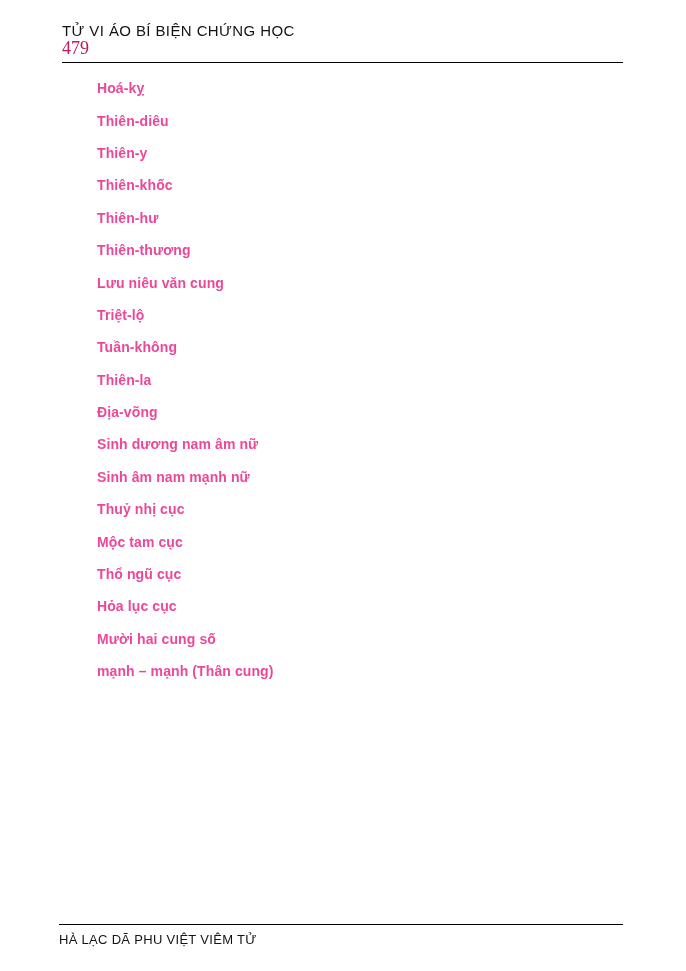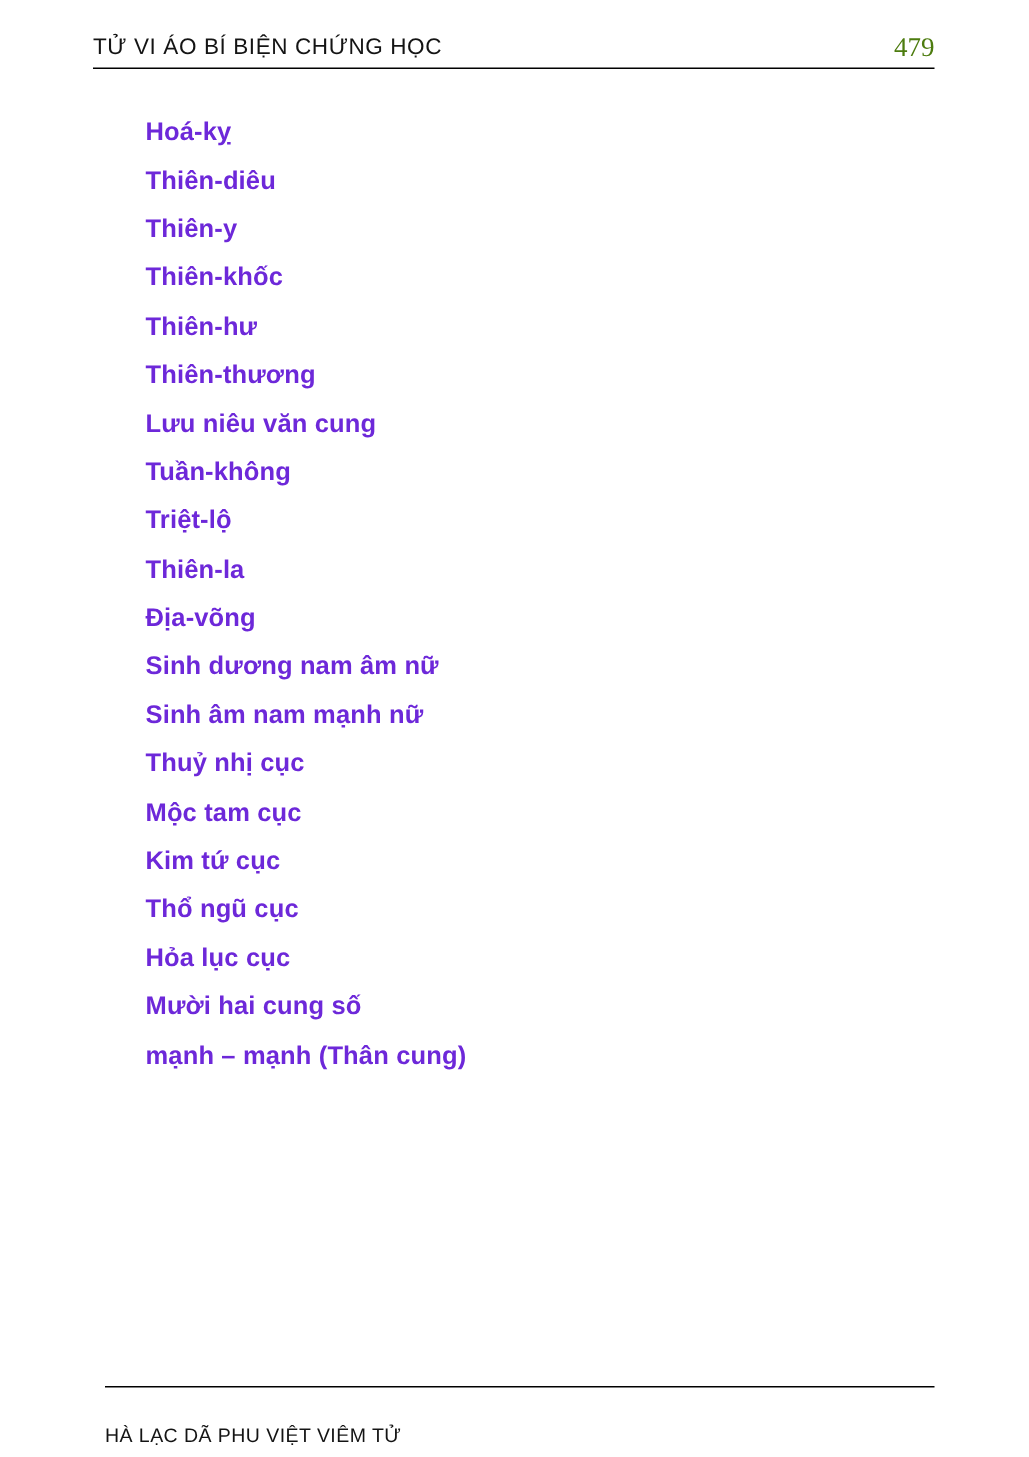--- a/index.html
+++ b/index.html
@@ -17,60 +17,60 @@
     overflow: hidden;
   }
   
   .header {
     position: absolute;
     left: 62px;
     right: 63px;
     top: 22px;
     display: flex;
     justify-content: space-between;
-    align-items: flex-end;
     border-bottom: 1.5px solid #000000;
     padding-bottom: 5px;
+    flex-direction: column;
   }
   .header-title {
     font-size: 15px;
     letter-spacing: 0.4px;
     color: #141414;
   }
   .header-page-number {
     font-family: "Liberation Serif", serif;
     font-size: 18px;
-    color: #4d7c0f;
+    color: #be185d;
     line-height: 1;
   }
   
   .term-list {
     position: absolute;
     left: 97px;
     top: 72px;
     width: 500px;
   }
   .list-item {
     height: 32.4px;
     display: flex;
     align-items: center;
     font-weight: bold;
-    font-size: 17px;
+    font-size: 14px;
     letter-spacing: 0.1px;
-    color: #6d28d9;
+    color: #ec4899;
     white-space: nowrap;
   }
   
   .footer {
     position: absolute;
-    left: 70px;
+    left: 59px;
     right: 63px;
     top: 924px;
     border-top: 1.5px solid #000000;
-    padding-top: 23px;
+    padding-top: 5px;
   }
   .footer-text {
     font-size: 13px;
     letter-spacing: 0.3px;
     color: #141414;
   }
 </style>
 </head>
 <body>
 
@@ -82,29 +82,28 @@
   </div>
 
   <div class="term-list">
     <div class="list-item">Hoá-kỵ</div>
     <div class="list-item">Thiên-diêu</div>
     <div class="list-item">Thiên-y</div>
     <div class="list-item">Thiên-khốc</div>
     <div class="list-item">Thiên-hư</div>
     <div class="list-item">Thiên-thương</div>
     <div class="list-item">Lưu niêu văn cung</div>
+    <div class="list-item">Triệt-lộ</div>
     <div class="list-item">Tuần-không</div>
-    <div class="list-item">Triệt-lộ</div>
     <div class="list-item">Thiên-la</div>
     <div class="list-item">Địa-võng</div>
     <div class="list-item">Sinh dương nam âm nữ</div>
     <div class="list-item">Sinh âm nam mạnh nữ</div>
     <div class="list-item">Thuỷ nhị cục</div>
     <div class="list-item">Mộc tam cục</div>
-    <div class="list-item">Kim tứ cục</div>
     <div class="list-item">Thổ ngũ cục</div>
     <div class="list-item">Hỏa lục cục</div>
     <div class="list-item">Mười hai cung số</div>
     <div class="list-item">mạnh – mạnh (Thân cung)</div>
   </div>
 
   <div class="footer">
     <span class="footer-text">HÀ LẠC DÃ PHU VIỆT VIÊM TỬ</span>
   </div>
 

